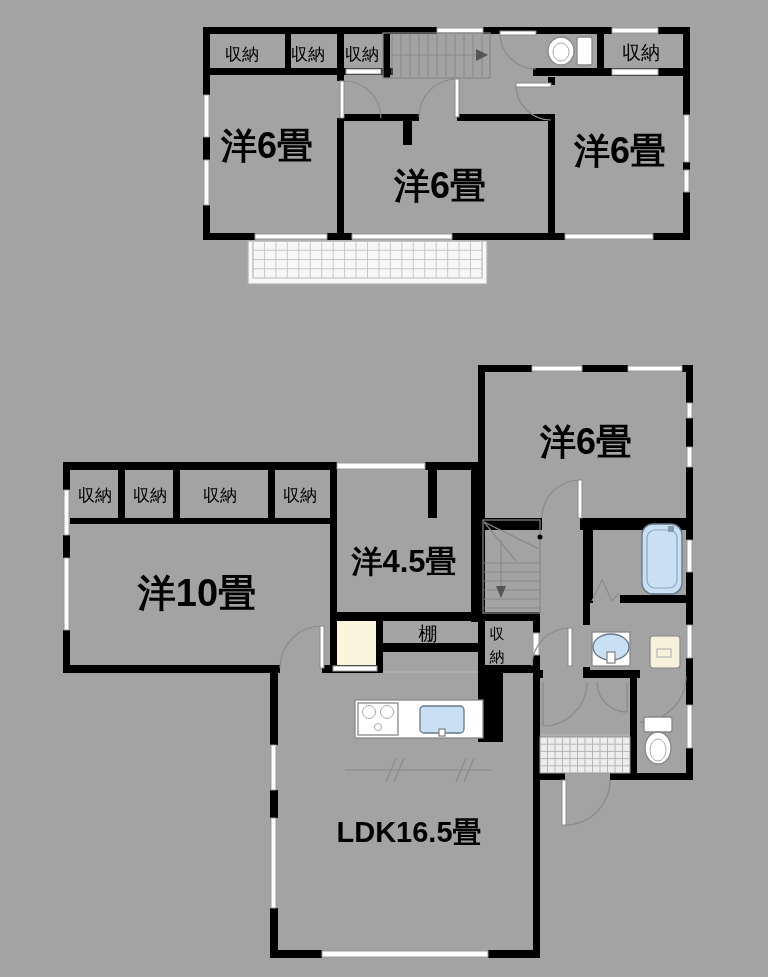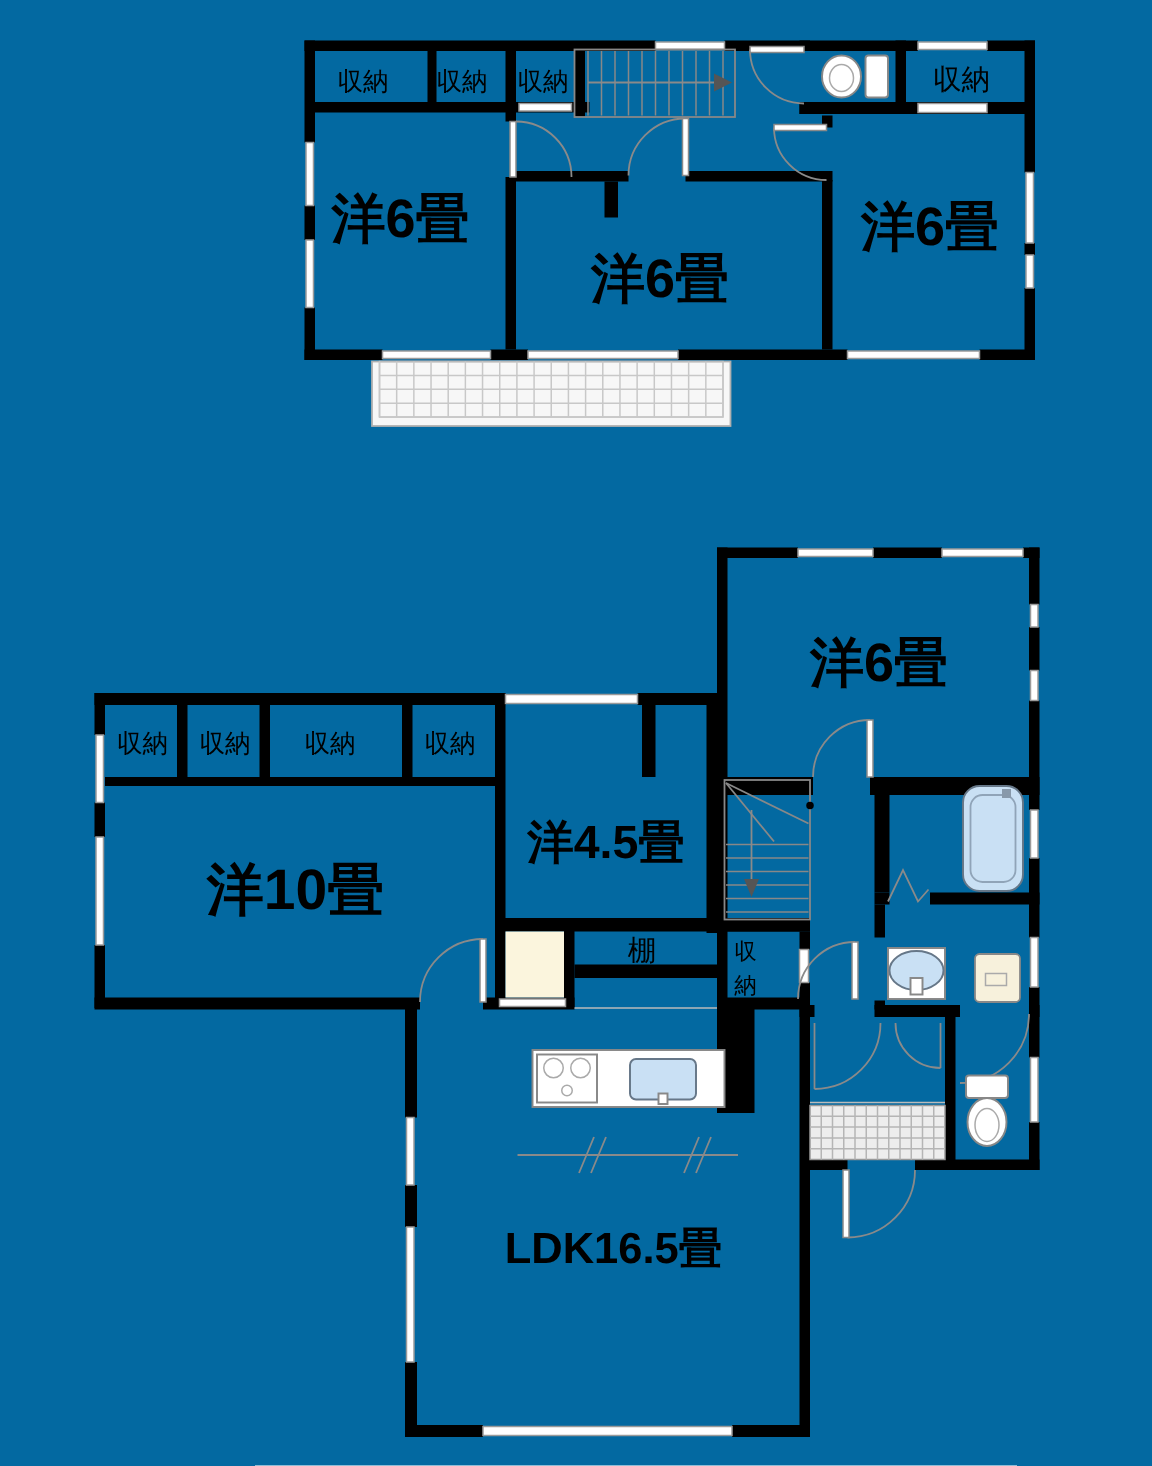--- a/index.html
+++ b/index.html
@@ -1,16 +1,16 @@
 <!DOCTYPE html>
 <html><head>
 <meta charset="utf-8">
 <style>
   html,body{margin:0;padding:0;background:#ffffff;}
-  .plan-wrap{position:relative;width:768px;height:977px;background:#0369a1;overflow:hidden;}
+  .plan-wrap{position:relative;width:768px;height:977px;background:#a3a3a3;overflow:hidden;}
   svg{display:block;}
   .wall{fill:#000000;}
   .thin{stroke:#888888;stroke-width:1.2;fill:none;}
   .thin-light{stroke:#bbbbbb;stroke-width:1;fill:none;}
   .door{stroke:#8a8a8a;stroke-width:1.2;fill:none;}
   .leaf{fill:#ffffff;stroke:#8a8a8a;stroke-width:1;}
   .win{fill:#ffffff;stroke:#9a9a9a;stroke-width:1;}
   .slide{fill:#ffffff;stroke:#9a9a9a;stroke-width:1;}
   .fixture{fill:#ffffff;stroke:#888888;stroke-width:1.3;}
   .fixture-in{fill:none;stroke:#aaaaaa;stroke-width:1;}

